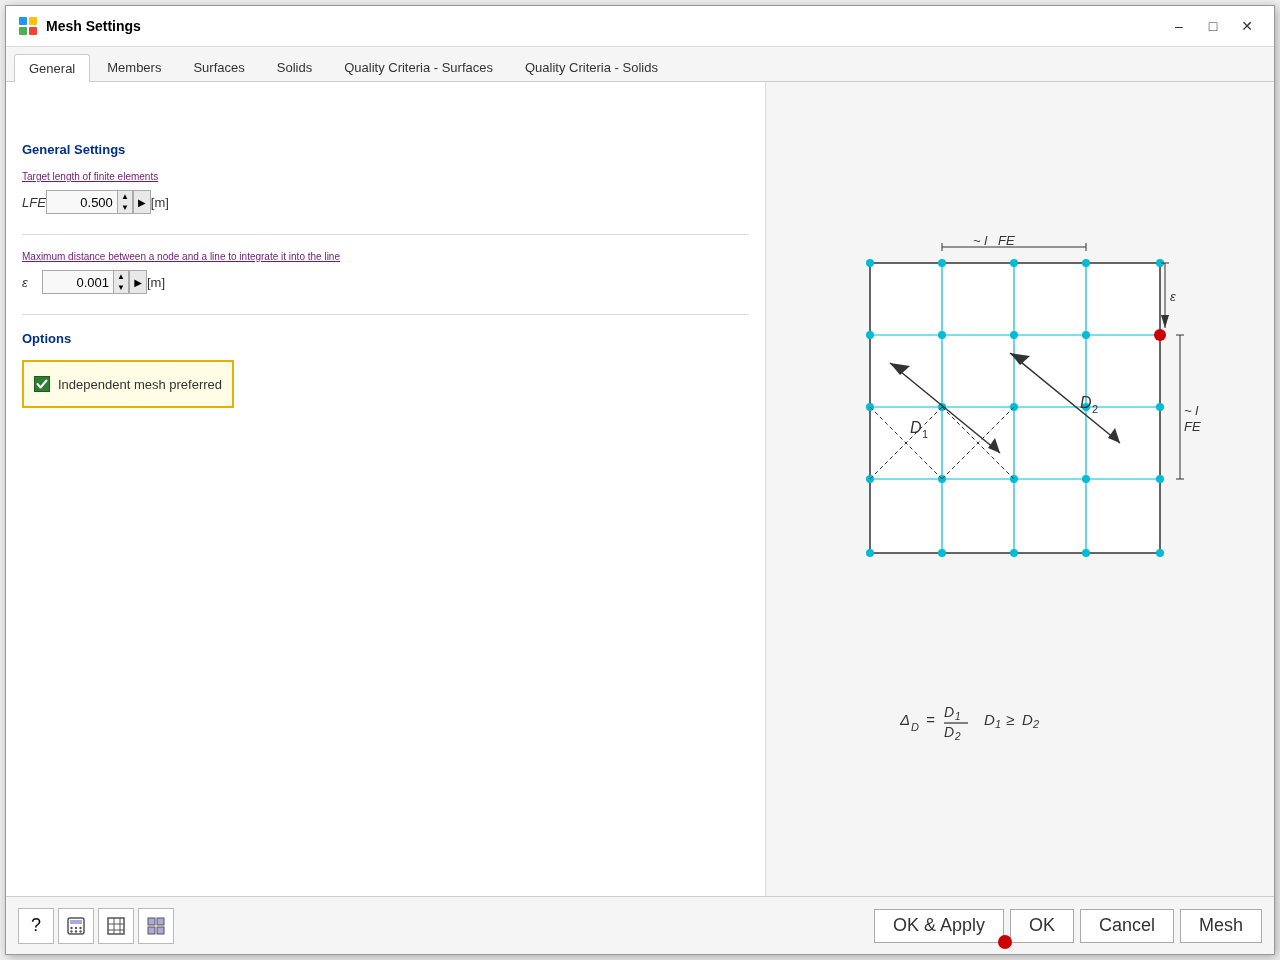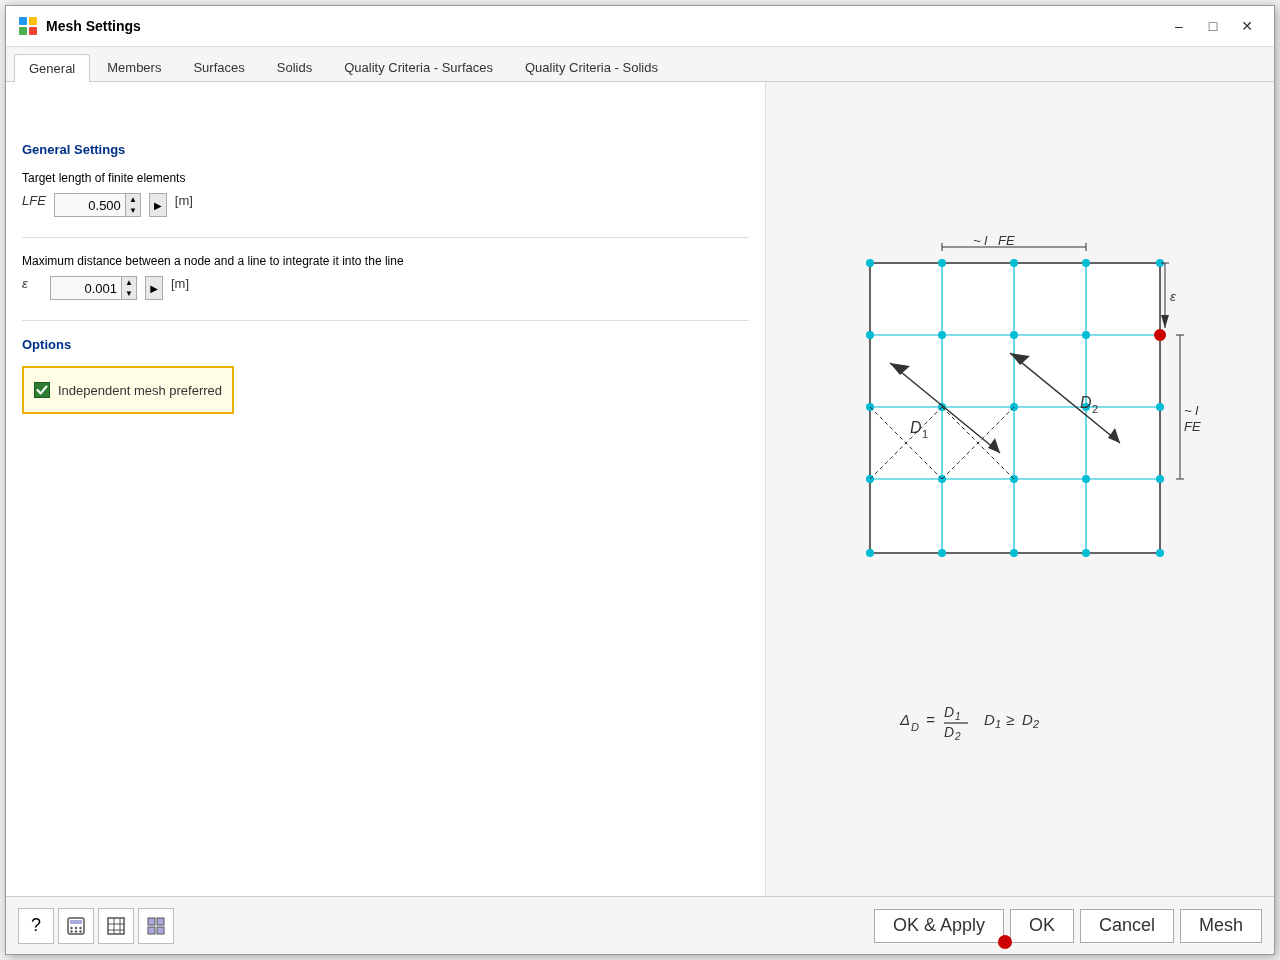--- a/index.html
+++ b/index.html
@@ -117,28 +117,28 @@
       font-weight: 700;
       color: #003087;
       margin-bottom: 14px;
       font-size: 13px;
       margin-top: 44px;
     }
     .field-group {
       margin-bottom: 20px;
     }
     .field-label {
-      font-size: 12px;
-      color: #000000;
+      font-size: 10px;
+      color: #701a75;
       margin-bottom: 8px;
+      text-decoration: underline;
     }
     .field-row {
       display: flex;
-      align-items: flex-start;
-      gap: 8px;
+      align-items: center;
     }
     .field-prefix {
       font-size: 13px;
       color: #333;
       min-width: 20px;
       font-style: italic;
     }
     .spin-input {
       display: flex;
       align-items: center;

